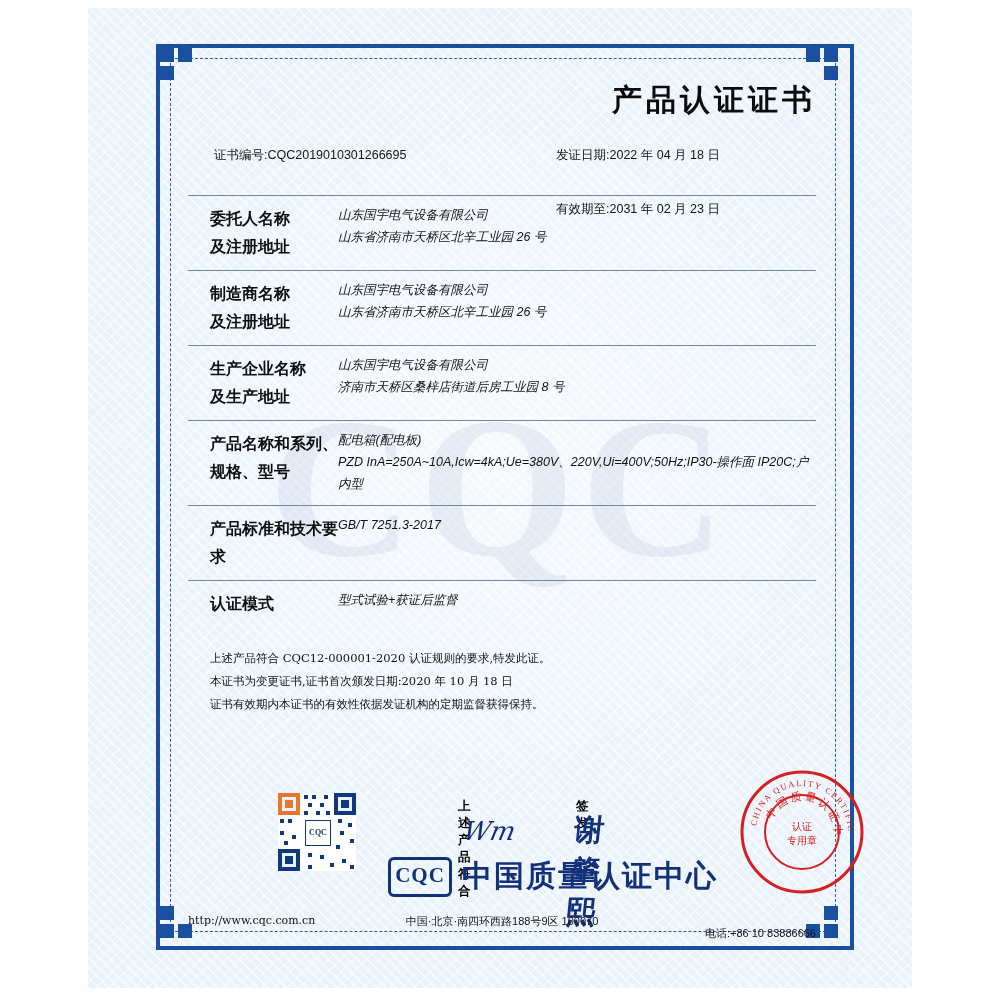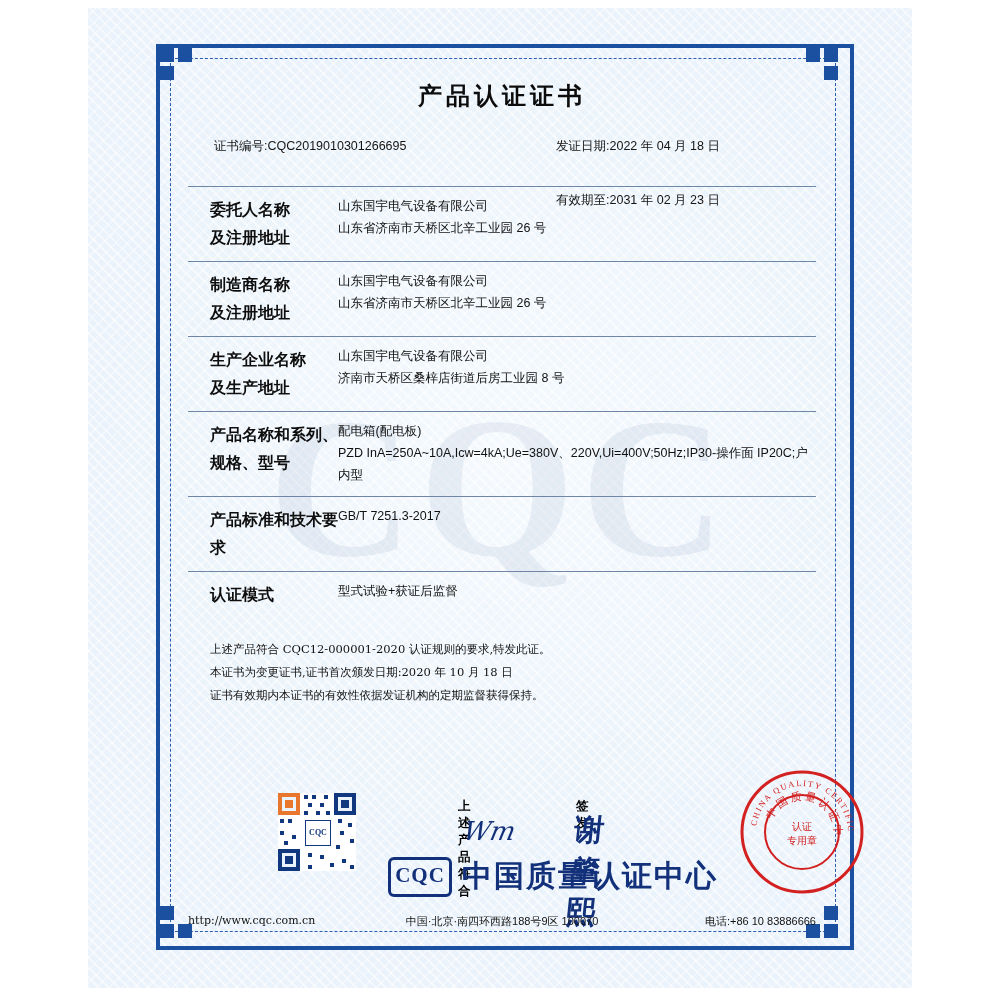--- a/index.html
+++ b/index.html
@@ -99,24 +99,24 @@
 
   
   .content {
     position: absolute;
     left: 100px;
     top: 60px;
     width: 628px;
     color: #141414;
   }
   .title {
-    text-align: center;
+    text-align: right;
     font-family: "DejaVu Sans", sans-serif;
     font-weight: bold;
-    font-size: 24px;
+    font-size: 30px;
     letter-spacing: 4px;
     margin-top: 12px;
     color: #0c0c0c;
   }
   .subtitle {
     text-align: center;
     font-family: "DejaVu Sans", sans-serif;
     font-weight: bold;
     font-size: 19px;
     letter-spacing: 2px;
@@ -169,21 +169,21 @@
     line-height: 1.75;
     color: #0e0e0e;
   }
   .row .label span { display: block; }
   .row .value {
     flex: 1;
     font-size: 12.5px;
     line-height: 1.75;
     color: #111;
   }
-  .row .value span { display: block; }
+  .row .value span { display: block; font-style: italic; }
 
   .notes {
     margin-top: 14px;
     padding-left: 22px;
     font-family: "DejaVu Serif", serif;
     font-size: 11.5px;
     line-height: 2.0;
     color: #111;
   }
 
@@ -290,21 +290,21 @@
   .footer {
     position: absolute;
     left: 100px;
     top: 906px;
     width: 628px;
     font-size: 11px;
     color: #111;
   }
   .footer .f-left { position: absolute; left: 0; top: 0; font-family: "DejaVu Serif", serif; }
   .footer .f-center { position: absolute; left: 0; width: 628px; text-align: center; top: 0; }
-  .footer .f-right { position: absolute; right: 0; top: 0; }
+  .footer .f-right { position: absolute; right: 0; top: 12px; }
 </style>
 </head>
 <body>
 
 <div class="page">
   <div class="cert">
 
     <div class="watermark">CQC</div>
 
     <div class="frame-outer"></div>

